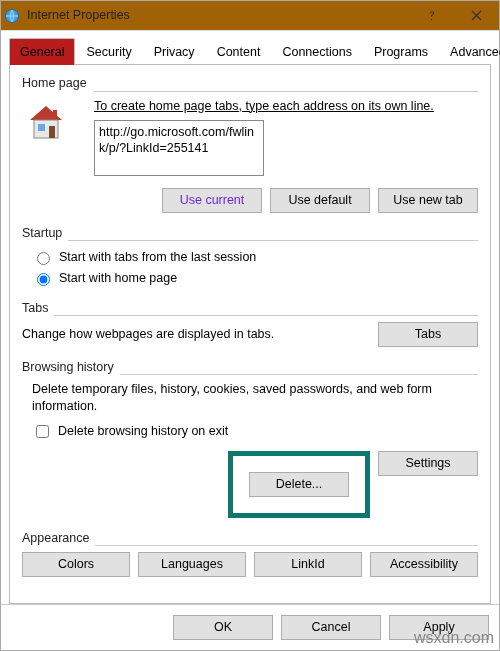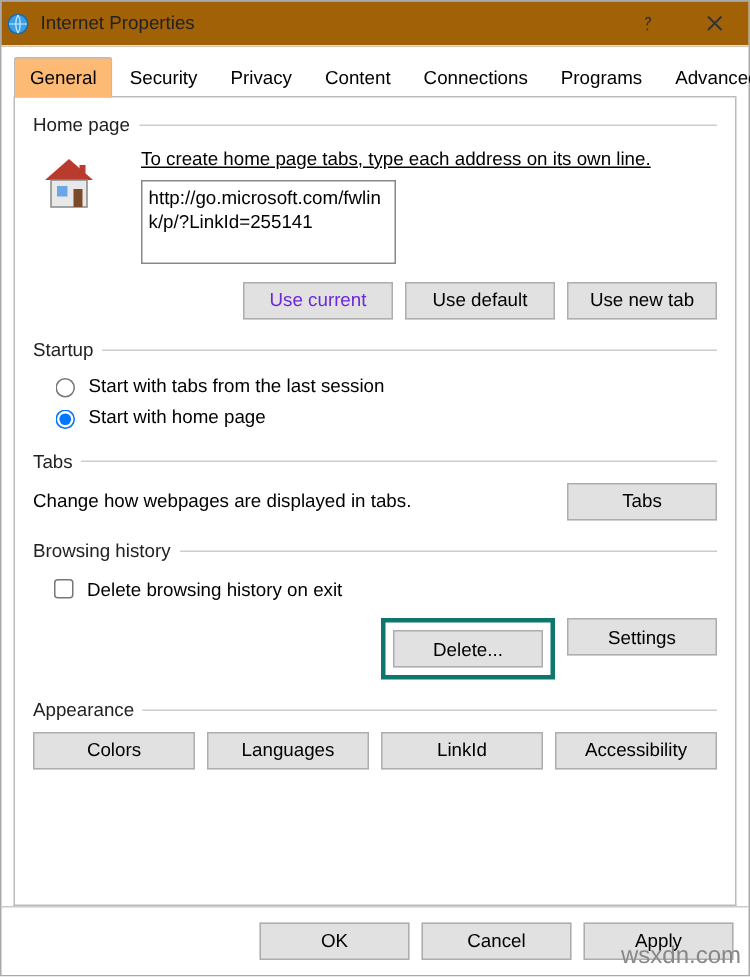--- a/index.html
+++ b/index.html
@@ -5,35 +5,35 @@
 * { box-sizing: border-box; font-family: "Segoe UI", Tahoma, sans-serif; font-size: 12.5px; line-height: 1.3; }
 body { margin: 0; background: #fff; }
 .window { width: 500px; height: 651px; border: 1px solid #aaa; background: #fff; display: flex; flex-direction: column; }
 .titlebar { display: flex; align-items: center; height: 30px; background: #a16207; border-bottom: 1px solid #ddd; }
 .titlebar .icon-slot { width: 22px; display: flex; justify-content: center; align-items: center; }
 .title-text { flex: 1; padding-left: 4px; color: #222; }
 .titlebtn { width: 45px; height: 30px; display: flex; justify-content: center; align-items: center; color: #333; }
 .content { flex: 1; padding: 6px 8px 0 8px; display: flex; flex-direction: column; }
 .tabstrip { display: flex; border-bottom: 1px solid #bbb; align-items: flex-end; }
 .tab { padding: 5px 10px 5px 10px; border: 1px solid transparent; border-bottom: none; cursor: default; position: relative; top: 1px; }
-.tab.active { border-color: #bbb; background: #fdba74; border-top-left-radius: 2px; border-top-right-radius: 2px; }
+.tab.active { border-color: #bbb; background: #b91c1c; border-top-left-radius: 2px; border-top-right-radius: 2px; }
 .panel { border: 1px solid #bbb; border-top: none; flex: 1; padding: 10px 12px; overflow: hidden; }
 .group { margin-bottom: 12px; }
-.group-head { display: flex; align-items: center; margin-bottom: 6px; color: #222; }
+.group-head { display: flex; align-items: flex-end; margin-bottom: 6px; color: #222; }
 .group-head .line { flex: 1; height: 1px; background: #ccc; margin-left: 6px; }
 .home-row { display: flex; gap: 24px; text-decoration: underline; }
 textarea.url { flex: 1; resize: none; height: 56px; font-family: inherit; font-size: 12.5px; padding: 3px 4px; border: 1px solid #888; overflow-y: scroll; }
 .btnrow { display: flex; justify-content: flex-end; gap: 8px; margin-top: 8px; }
 button.win { min-width: 100px; height: 25px; background: #e1e1e1; border: 1px solid #adadad; padding: 0 4px; }
 button.win:disabled { color: #6d28d9; }
 .radio-row, .check-row { display: flex; align-items: center; gap: 6px; padding: 2px 0 2px 10px; }
 .desc { padding: 0 0 6px 10px; }
 .btnrow-tight { display: flex; align-items: center; gap: 8px; }
 .btnrow-tight .spacer { flex: 1; }
-.red-ring { border: 3px solid #0f766e; padding: 5px; display: inline-block; }
+.red-ring { border: 5px solid #0f766e; padding: 16px; display: inline-block; }
 .footer { border-top: 1px solid #ccc; padding: 10px; display: flex; justify-content: flex-end; gap: 8px; }
 .house { width: 48px; height: 48px; display: flex; align-items: center; justify-content: center; }
 .watermark { position: absolute; right: 6px; bottom: 2px; font-size: 16px; color: #888; }
 .winwrap { position: relative; width: 500px; height: 651px; margin: 0 auto; }
 </style>
 </head>
 <body>
 
 <div class="winwrap">
 <div class="window">
@@ -123,20 +123,21 @@
           <div class="spacer"></div>
           <button class="win">Tabs</button>
         </div>
       </div>
 
       <div class="group">
         <div class="group-head">
               <span>Browsing history</span>
               <div class="line"></div>
             </div>
+        <div class="desc">Delete temporary files, history, cookies, saved passwords, and web form information.</div>
         <label class="check-row">
           <input type="checkbox" style="">
           <span>Delete browsing history on exit</span>
         </label>
         <div class="btnrow">
           <span class="red-ring">
             <button class="win">Delete...</button>
           </span>
           <button class="win">Settings</button>
         </div>

